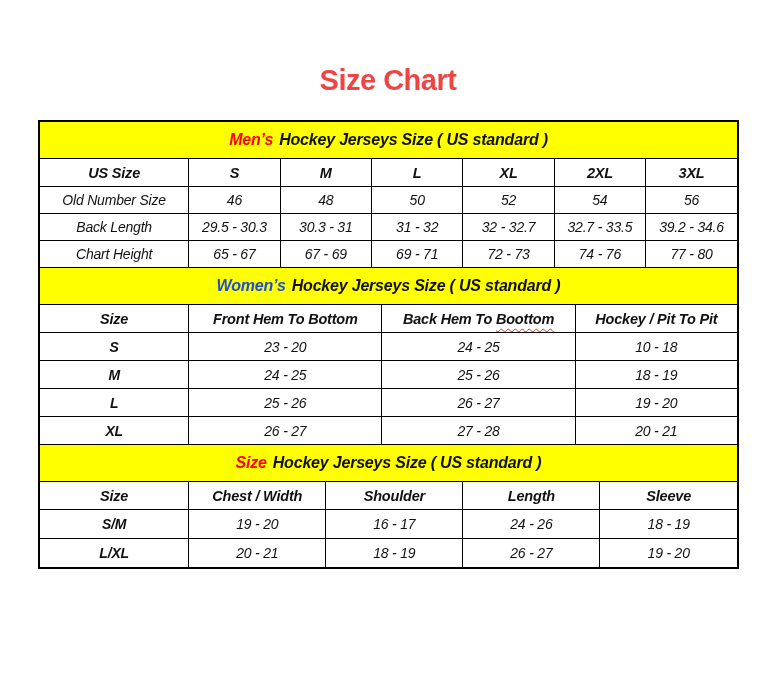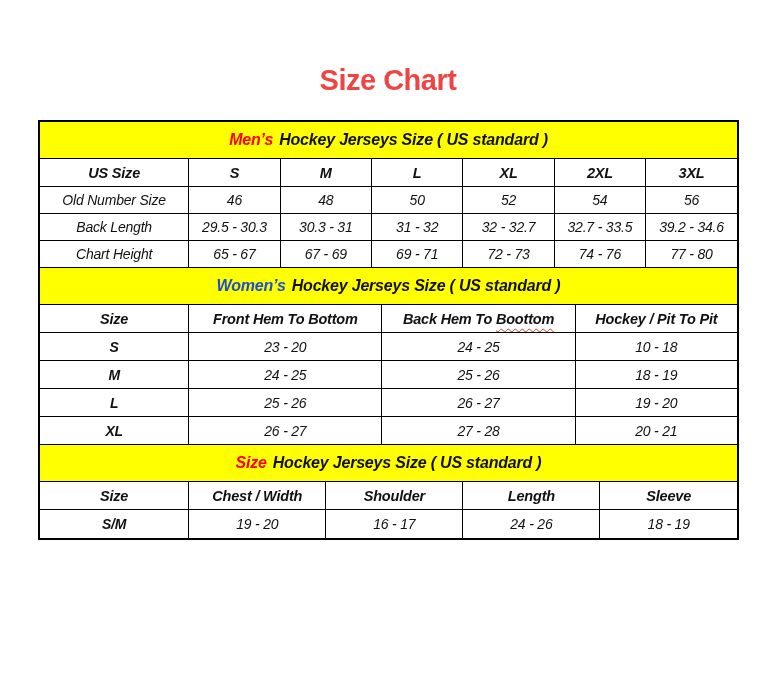--- a/index.html
+++ b/index.html
@@ -187,16 +187,23 @@
           </tr>
         </thead>
         <tbody>
           <tr>
             <td>S/M</td>
             <td>19 - 20</td>
             <td>16 - 17</td>
             <td>24 - 26</td>
             <td>18 - 19</td>
           </tr>
+          <tr>
+            <td>L/XL</td>
+            <td>20 - 21</td>
+            <td>18 - 19</td>
+            <td>26 - 27</td>
+            <td>19 - 20</td>
+          </tr>
         </tbody>
       </table>
     </section>
   </div>
 
 </body></html>

